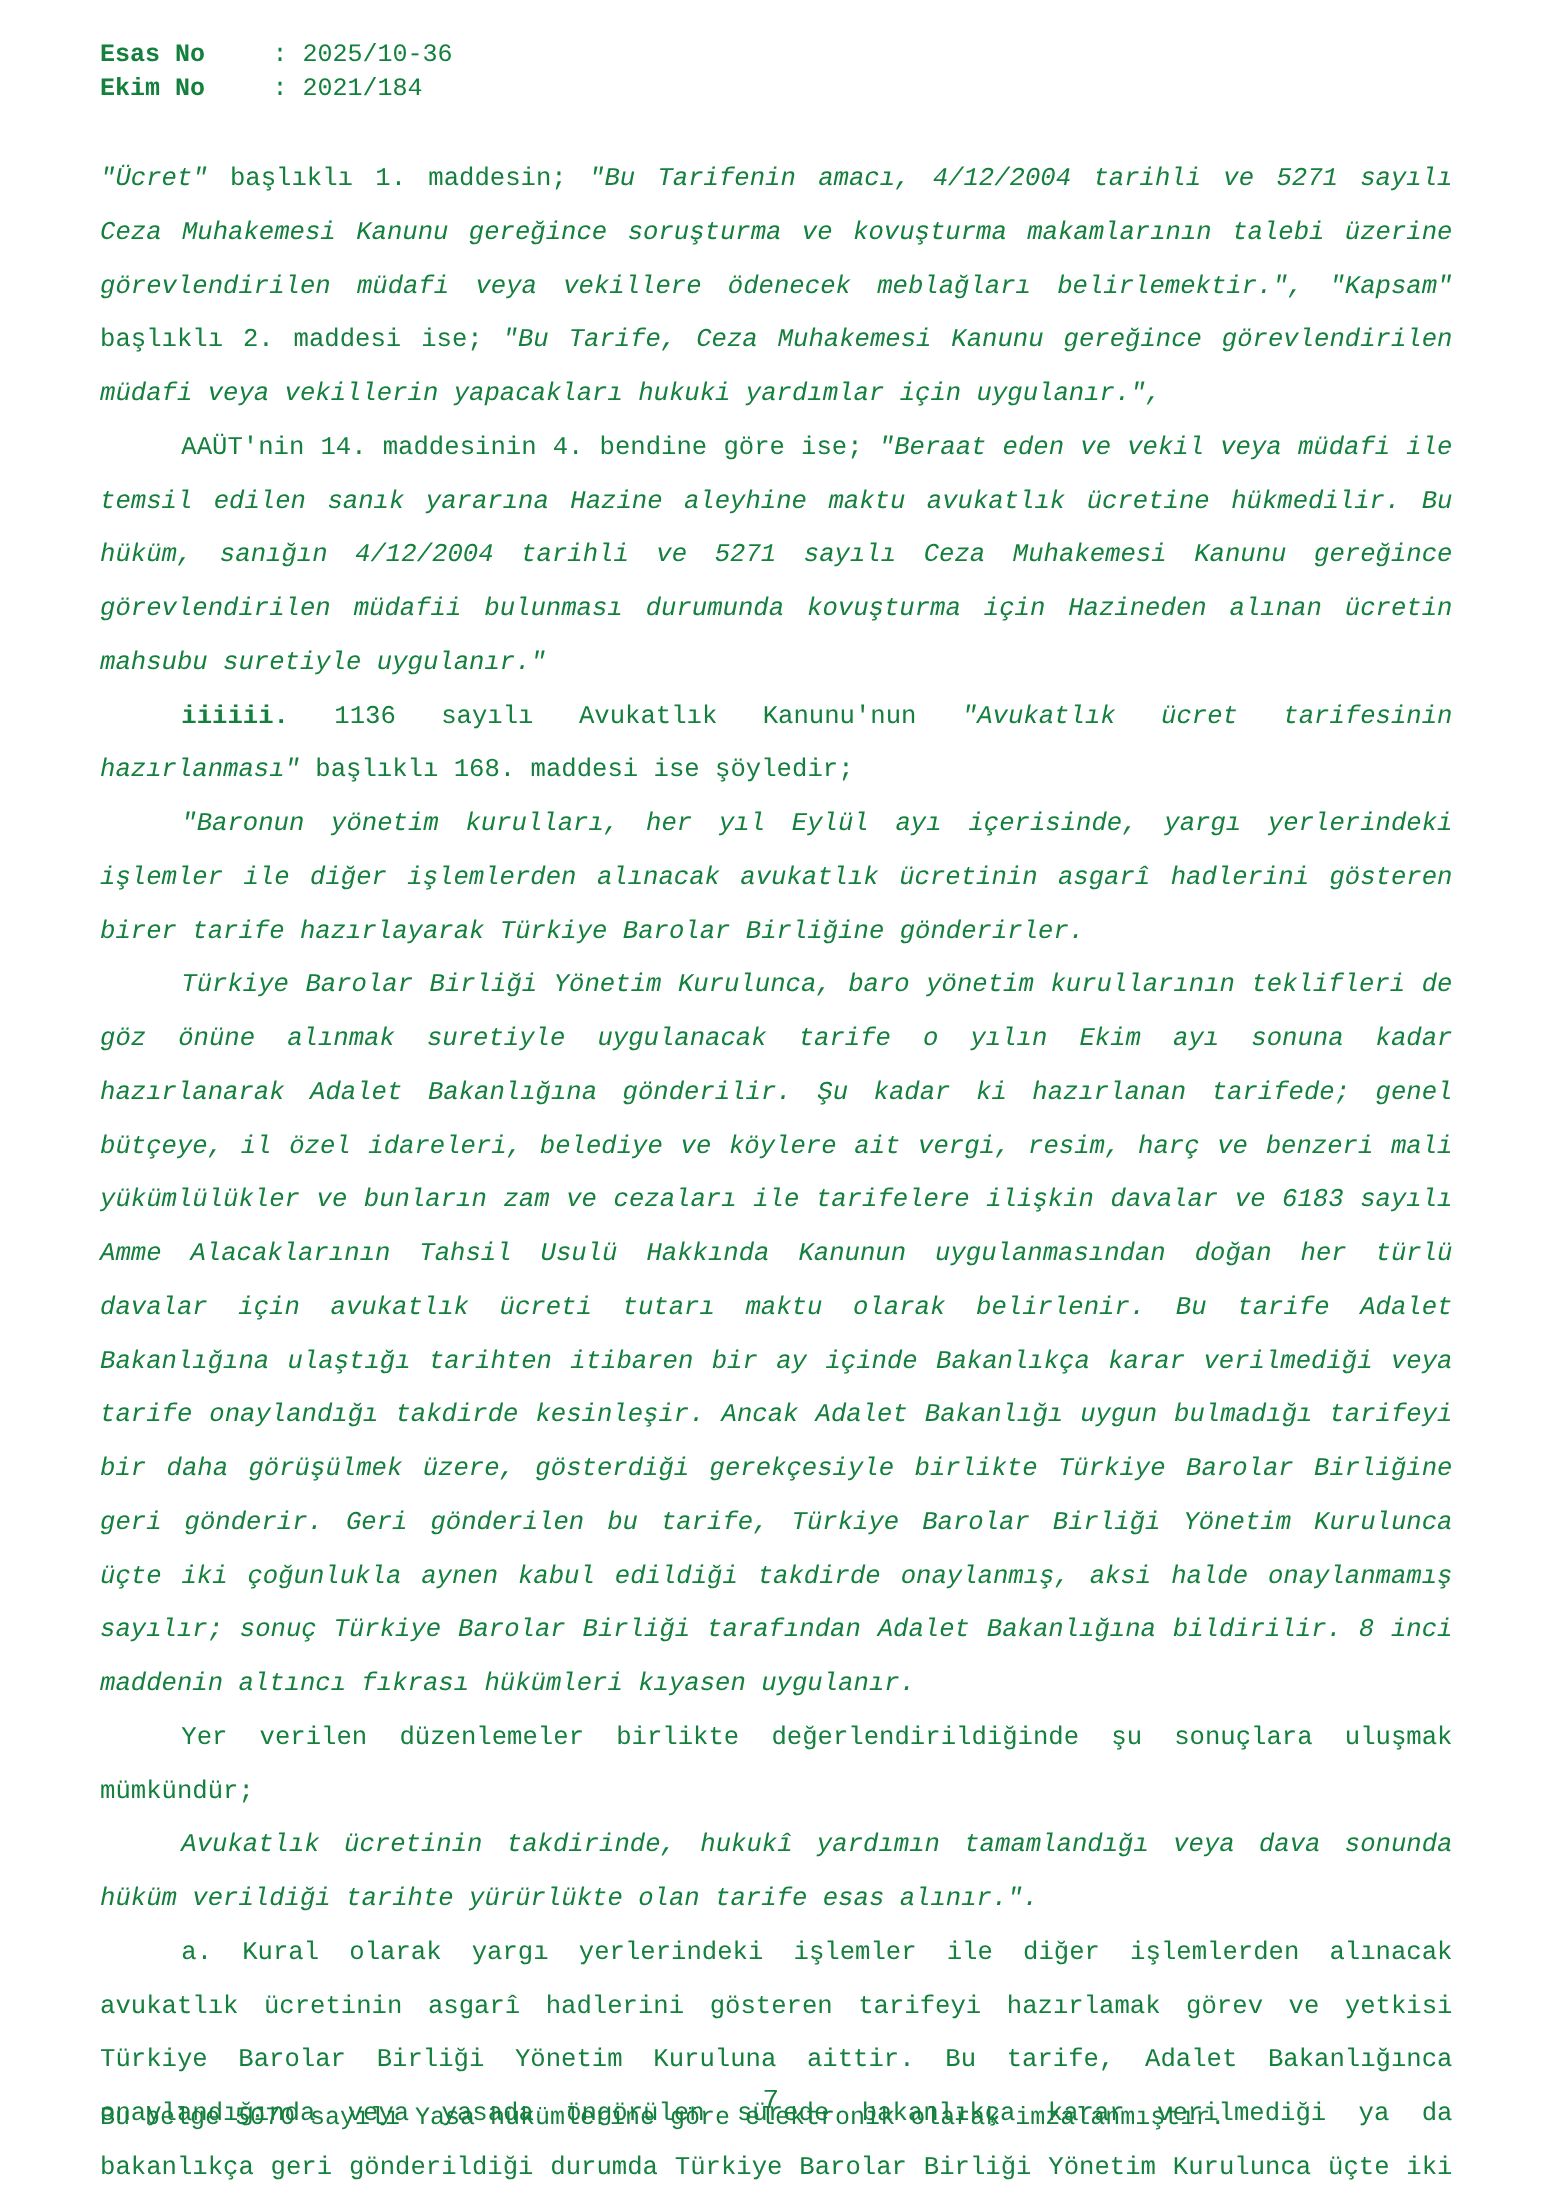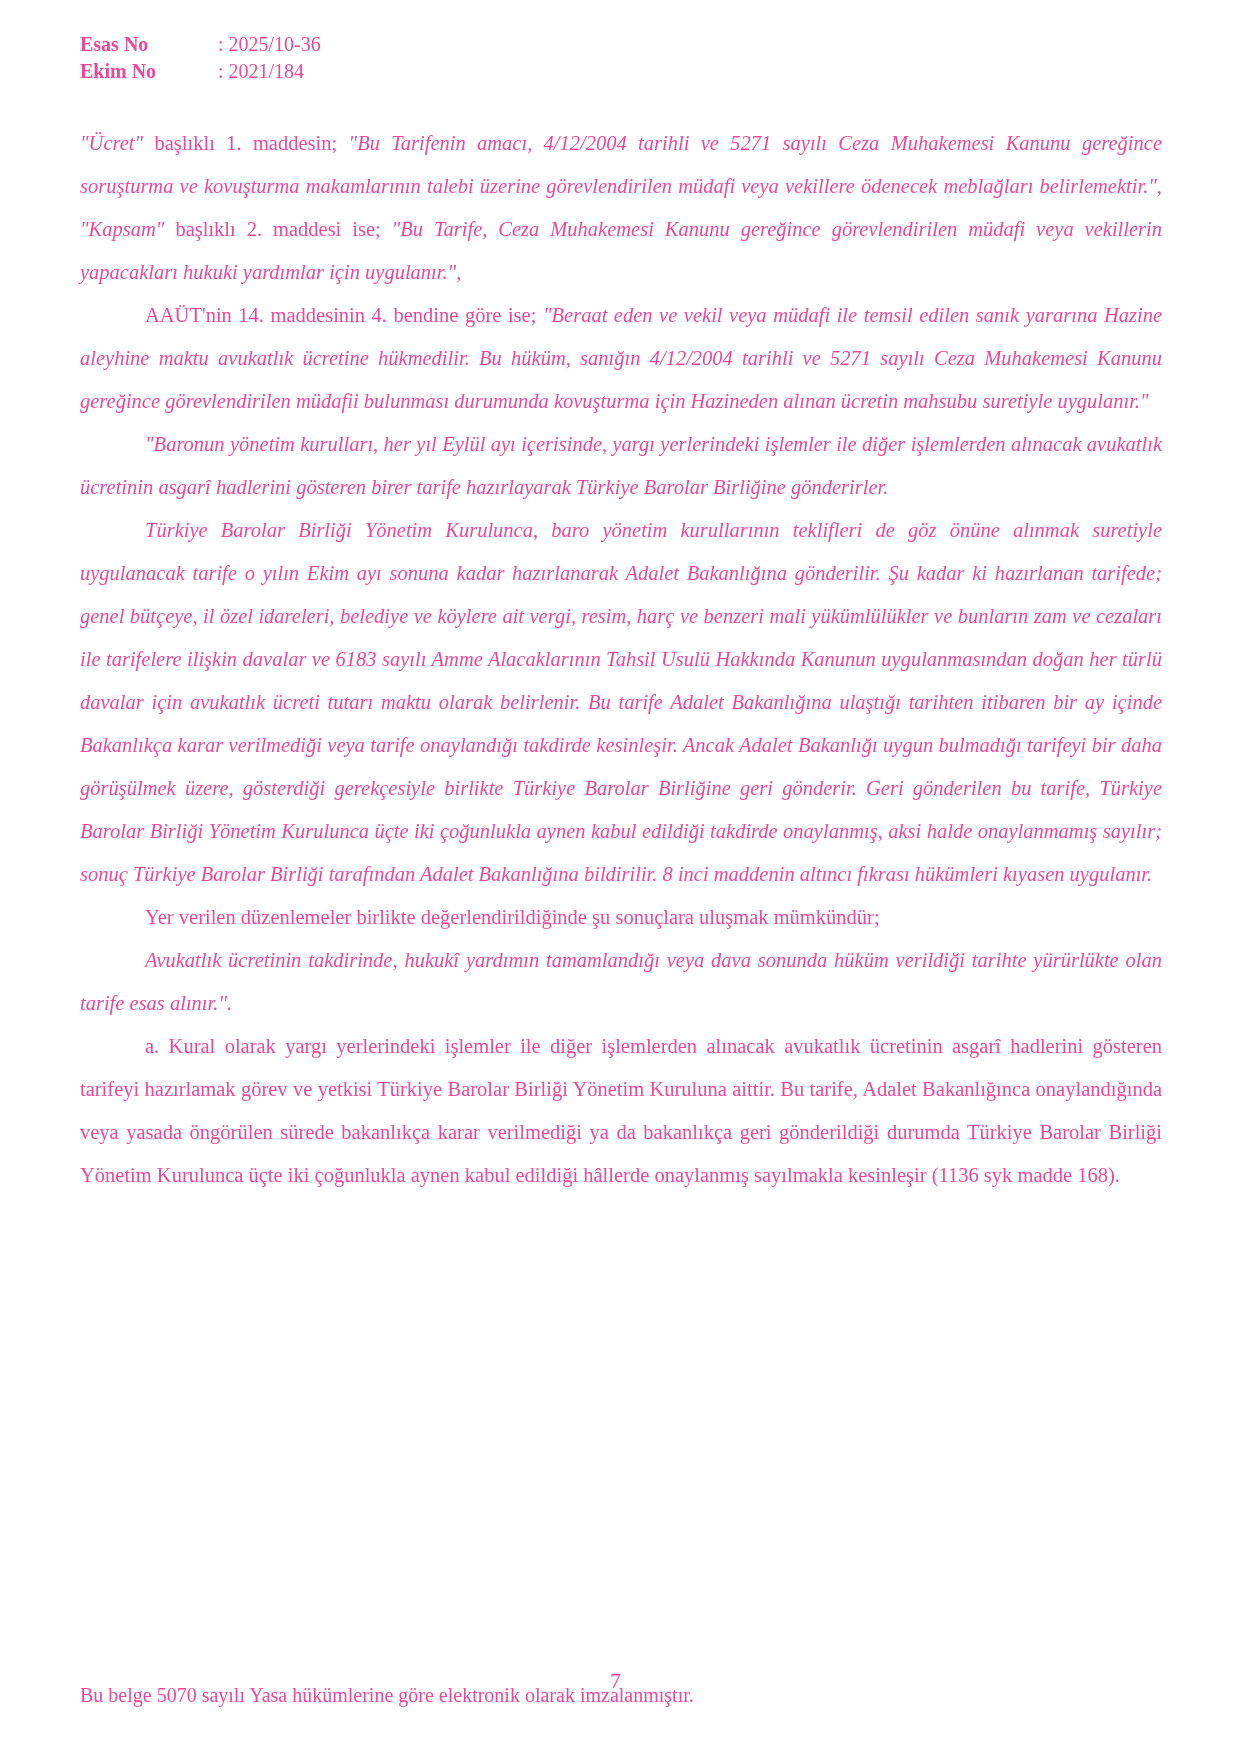--- a/index.html
+++ b/index.html
@@ -5,22 +5,22 @@
   html, body {
     margin: 0;
     padding: 0;
     background: #ffffff;
   }
   .page {
     position: relative;
     width: 1241px;
     height: 1754px;
     background: #ffffff;
-    color: #ec4899;
-    font-family: Liberation Serif, serif;
+    color: #15803d;
+    font-family: Liberation Mono, monospace;
     overflow: hidden;
   }
   .doc-header {
     position: absolute;
     top: 31px;
     left: 80px;
     font-size: 20px;
     line-height: 27px;
   }
   .doc-header .row {
@@ -80,20 +80,21 @@
     </div>
     <div class="row">
       <span class="label">Ekim No</span>
       <span class="value">: 2021/184</span>
     </div>
   </div>
 
   <div class="doc-body">
       <p class=""><span class="run-i">"Ücret"</span><span class="run-r">  başlıklı 1. maddesin; </span><span class="run-i">"Bu Tarifenin amacı, 4/12/2004 tarihli ve 5271 sayılı Ceza Muhakemesi Kanunu gereğince soruşturma ve kovuşturma makamlarının talebi üzerine görevlendirilen müdafi veya vekillere ödenecek meblağları belirlemektir.", "Kapsam"</span><span class="run-r">  başlıklı 2. maddesi ise; </span><span class="run-i">"Bu Tarife, Ceza Muhakemesi Kanunu gereğince görevlendirilen müdafi veya vekillerin yapacakları hukuki yardımlar için uygulanır.",</span></p>
       <p class="indent"><span class="run-r">AAÜT'nin 14. maddesinin 4. bendine göre ise; </span><span class="run-i">"Beraat eden ve vekil veya müdafi ile temsil edilen sanık yararına Hazine aleyhine maktu avukatlık ücretine hükmedilir. Bu hüküm, sanığın 4/12/2004 tarihli ve 5271 sayılı Ceza Muhakemesi Kanunu gereğince görevlendirilen müdafii bulunması durumunda kovuşturma için Hazineden alınan ücretin mahsubu suretiyle uygulanır."</span></p>
+      <p class="indent"><span class="run-b">iiiiii.</span><span class="run-r"> 1136 sayılı Avukatlık Kanunu'nun </span><span class="run-i">"Avukatlık ücret tarifesinin hazırlanması"</span><span class="run-r"> başlıklı 168. maddesi ise şöyledir;</span></p>
       <p class="indent"><span class="run-i">"Baronun yönetim kurulları, her yıl Eylül ayı içerisinde, yargı yerlerindeki işlemler ile diğer işlemlerden alınacak avukatlık ücretinin asgarî hadlerini gösteren birer tarife hazırlayarak Türkiye Barolar Birliğine gönderirler.</span></p>
       <p class="indent"><span class="run-i">Türkiye Barolar Birliği Yönetim Kurulunca, baro yönetim kurullarının teklifleri de göz önüne alınmak suretiyle uygulanacak tarife o yılın Ekim ayı sonuna kadar hazırlanarak Adalet Bakanlığına gönderilir. Şu kadar ki hazırlanan tarifede; genel bütçeye, il özel idareleri, belediye ve köylere ait vergi, resim, harç ve benzeri mali yükümlülükler ve bunların zam ve cezaları ile tarifelere ilişkin davalar ve 6183 sayılı Amme Alacaklarının Tahsil Usulü Hakkında Kanunun uygulanmasından doğan her türlü davalar için avukatlık ücreti tutarı maktu olarak belirlenir. Bu tarife Adalet Bakanlığına ulaştığı tarihten itibaren bir ay içinde Bakanlıkça karar verilmediği veya tarife onaylandığı takdirde kesinleşir. Ancak Adalet Bakanlığı uygun bulmadığı tarifeyi bir daha görüşülmek üzere, gösterdiği gerekçesiyle birlikte Türkiye Barolar Birliğine geri gönderir. Geri gönderilen bu tarife, Türkiye Barolar Birliği Yönetim Kurulunca üçte iki çoğunlukla aynen kabul edildiği takdirde onaylanmış, aksi halde onaylanmamış sayılır; sonuç Türkiye Barolar Birliği tarafından Adalet Bakanlığına bildirilir. 8 inci maddenin altıncı fıkrası hükümleri kıyasen uygulanır.</span></p>
       <p class="indent"><span class="run-r">Yer verilen düzenlemeler birlikte değerlendirildiğinde şu sonuçlara uluşmak mümkündür;</span></p>
       <p class="indent"><span class="run-i">Avukatlık ücretinin takdirinde, hukukî yardımın tamamlandığı veya dava sonunda hüküm verildiği tarihte yürürlükte olan tarife esas alınır.".</span></p>
       <p class="indent"><span class="run-r">a. Kural olarak yargı yerlerindeki işlemler ile diğer işlemlerden alınacak avukatlık ücretinin asgarî hadlerini gösteren tarifeyi hazırlamak görev ve yetkisi Türkiye Barolar Birliği Yönetim Kuruluna aittir. Bu tarife, Adalet Bakanlığınca onaylandığında veya yasada öngörülen sürede bakanlıkça karar verilmediği ya da bakanlıkça geri gönderildiği durumda Türkiye Barolar Birliği Yönetim Kurulunca üçte iki çoğunlukla aynen kabul edildiği hâllerde onaylanmış sayılmakla  kesinleşir (1136 syk madde 168).</span></p>
     </div>
 
   <div class="footer-note">Bu belge 5070 sayılı Yasa hükümlerine göre elektronik olarak imzalanmıştır.</div>
   <div class="page-number">7</div>
 

